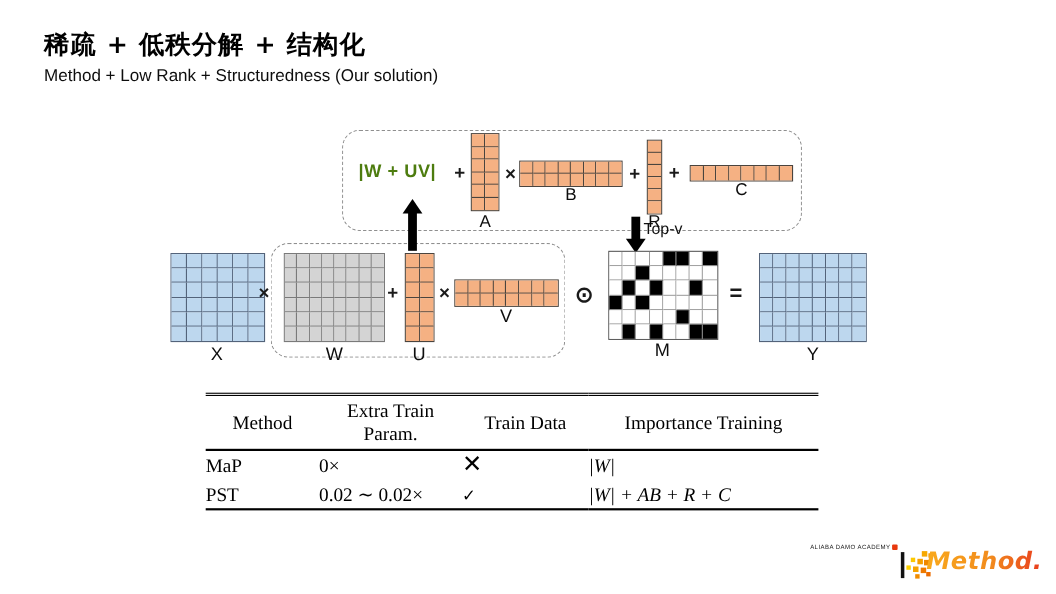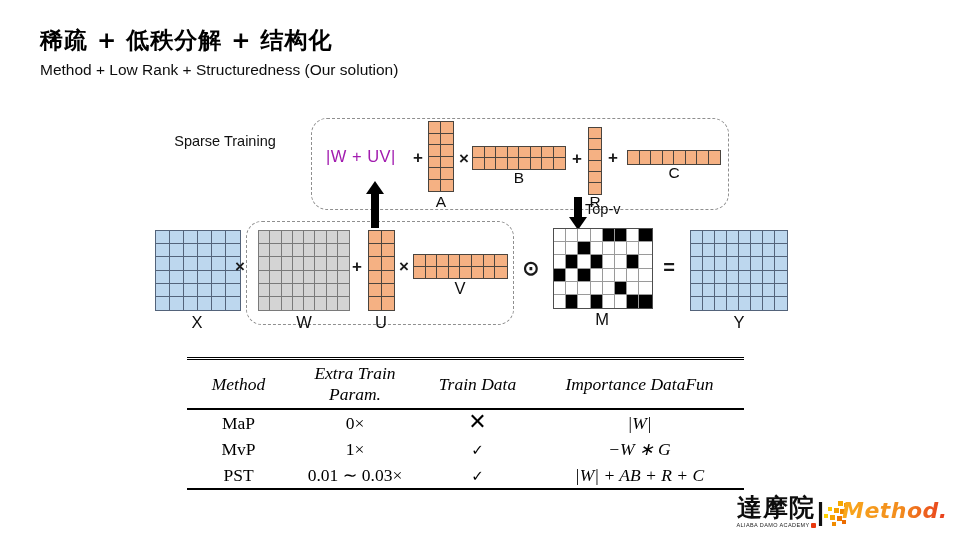--- a/index.html
+++ b/index.html
@@ -18,32 +18,32 @@
   .matrix{position:absolute;display:inline-block;box-sizing:content-box;}
   .mrow{display:flex;}
   .mcell{box-sizing:border-box;border-right:1px solid;border-bottom:1px solid;}
   .mrow .mcell:last-child{border-right:none;}
   .mrow:last-child .mcell{border-bottom:none;}
   .mlabel{position:absolute;transform:translateX(-50%);font-size:15.5px;color:#0d0d0d;}
   .mlabel.big{font-size:16.5px;}
   
   .op{position:absolute;transform:translate(-50%,-50%);font-size:17px;font-weight:600;color:#1a1a1a;}
   .op.lg{font-size:20px;}
-  .expr{left:326px;top:147px;font-size:16.5px;font-weight:400;color:#a21caf;letter-spacing:0.5px;}
+  .expr{left:326px;top:147px;font-size:16.5px;font-weight:700;color:#4d7c0f;letter-spacing:0.5px;}
   .topv{left:585px;top:201px;font-size:14.5px;color:#111;}
   
   .arr-shaft{position:absolute;background:#000;}
   .arr-head-up{position:absolute;width:0;height:0;border-left:9px solid transparent;border-right:9px solid transparent;border-bottom:13px solid #000;}
   .arr-head-down{position:absolute;width:0;height:0;border-left:9px solid transparent;border-right:9px solid transparent;border-top:13px solid #000;}
   
   .ptable{position:absolute;left:187px;top:357px;width:557px;border-collapse:collapse;table-layout:fixed;font-family:"Liberation Serif",serif;}
-  .ptable thead tr{border-top:3px double #000;border-bottom:2px solid #000;font-style:italic;}
+  .ptable thead tr{border-top:3px double #000;border-bottom:2px solid #000;}
   .ptable tbody tr:last-child{border-bottom:2px solid #000;}
   .ptable th{font-weight:normal;font-size:17.5px;padding:3px 0;vertical-align:middle;text-align:center;white-space:pre-line;line-height:21px;}
-  .ptable td{text-align:center;font-size:17.5px;height:26px;padding:0;vertical-align:middle;}
+  .ptable td{font-size:17.5px;height:26px;padding:0;vertical-align:middle;}
   .math{font-style:italic;}
   .cross{font-family:"DejaVu Sans",sans-serif;font-size:22px;line-height:20px;}
   .check{font-family:"DejaVu Sans",sans-serif;font-size:15px;font-weight:bold;}
   
   .damo{left:730px;top:494px;width:92px;text-align:center;}
   .damo-zh{font-size:25px;font-weight:bold;font-family:"DejaVu Serif",serif;color:#0d0d0d;letter-spacing:1px;line-height:27px;}
   .damo-en{font-size:5.5px;letter-spacing:0.4px;color:#1a1a1a;margin-top:1px;white-space:nowrap;}
   .damo-mark{display:inline-block;width:5px;height:5px;background:#e8380d;border-radius:1px;vertical-align:middle;margin-left:1px;}
   .logo-sep{left:817px;top:498px;font-size:25px;font-weight:800;color:#111;}
   .dfpix{left:824px;top:500px;width:28px;height:30px;}
@@ -53,21 +53,20 @@
     .dftext{background:linear-gradient(90deg,#f9a91b,#f28c1e 55%,#e8391d);-webkit-background-clip:text;-webkit-text-fill-color:transparent;}
   }
 </style>
 </head>
 <body>
 
 <div class="abs title-zh">稀疏 + 低秩分解 + 结构化</div>
 <div class="abs title-en">Method + Low Rank + Structuredness (Our solution)</div>
 
 <div class="abs pe-label">
-  <div>Sparse Training</div>
 </div>
 
 <div class="abs dashbox box-top"></div>
 <div class="abs dashbox box-mid"></div>
 
 <div class="abs expr">|W + UV|</div>
 <span class="op" style="left:418px;top:158px">+</span>
 <div class="matrix" style="left: 428px; top: 121px; border: 1px solid rgb(74, 68, 62);">
     <div class="mrow">
       <div class="mcell" style="width: 12px; height: 11.5px; border-color: rgb(74, 68, 62); background: rgb(245, 177, 131);"></div>
@@ -466,47 +465,40 @@
       <col style="width:130px">
       <col style="width:115px">
       <col style="width:209px">
     </colgroup>
   <thead>
     <tr>
       <th>Method</th>
       <th>Extra Train
 Param.</th>
       <th>Train Data</th>
-      <th>Importance DataFun</th>
+      <th>Importance Training</th>
     </tr>
   </thead>
   <tbody>
     <tr>
       <td>MaP</td>
       <td>0×</td>
       <td><span class="cross">✕</span></td>
       <td class="math">|W|</td>
     </tr>
     <tr>
-      <td>MvP</td>
-      <td>1×</td>
-      <td><span class="check">✓</span></td>
-      <td class="math">−W ∗ G</td>
-    </tr>
-    <tr>
       <td>PST</td>
-      <td>0.01 ∼ 0.03×</td>
+      <td>0.02 ∼ 0.02×</td>
       <td><span class="check">✓</span></td>
       <td class="math">|W| + AB + R + C</td>
     </tr>
   </tbody>
 </table>
 
 <div class="abs damo">
-  <div class="damo-zh">達摩院</div>
   <div class="damo-en"><span>ALIABA DAMO ACADEMY</span><span class="damo-mark"></span></div>
 </div>
 <span class="abs logo-sep">|</span>
 <div class="abs dfpix">
   <div style="left:14px;top:1px;width:4.5px;height:4.5px;background:#f6a800"></div>
   <div style="left:20px;top:3px;width:3.5px;height:3.5px;background:#f39800"></div>
   <div style="left:4px;top:7px;width:4px;height:4px;background:#fcc800"></div>
   <div style="left:10px;top:8px;width:4.5px;height:4.5px;background:#f6a000"></div>
   <div style="left:16px;top:9px;width:4.5px;height:4.5px;background:#f08800"></div>
   <div style="left:0px;top:14px;width:3.5px;height:3.5px;background:#fcd000"></div>

